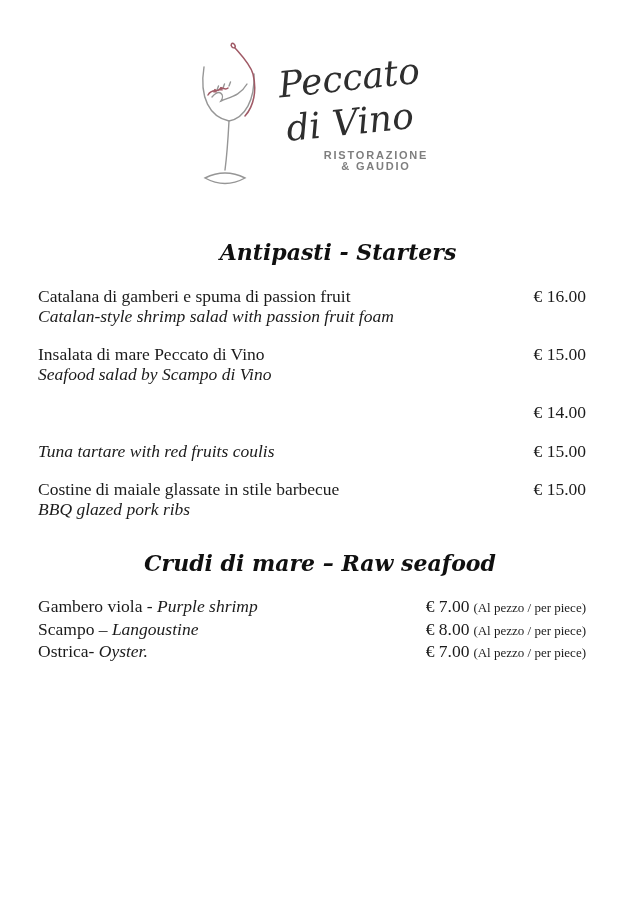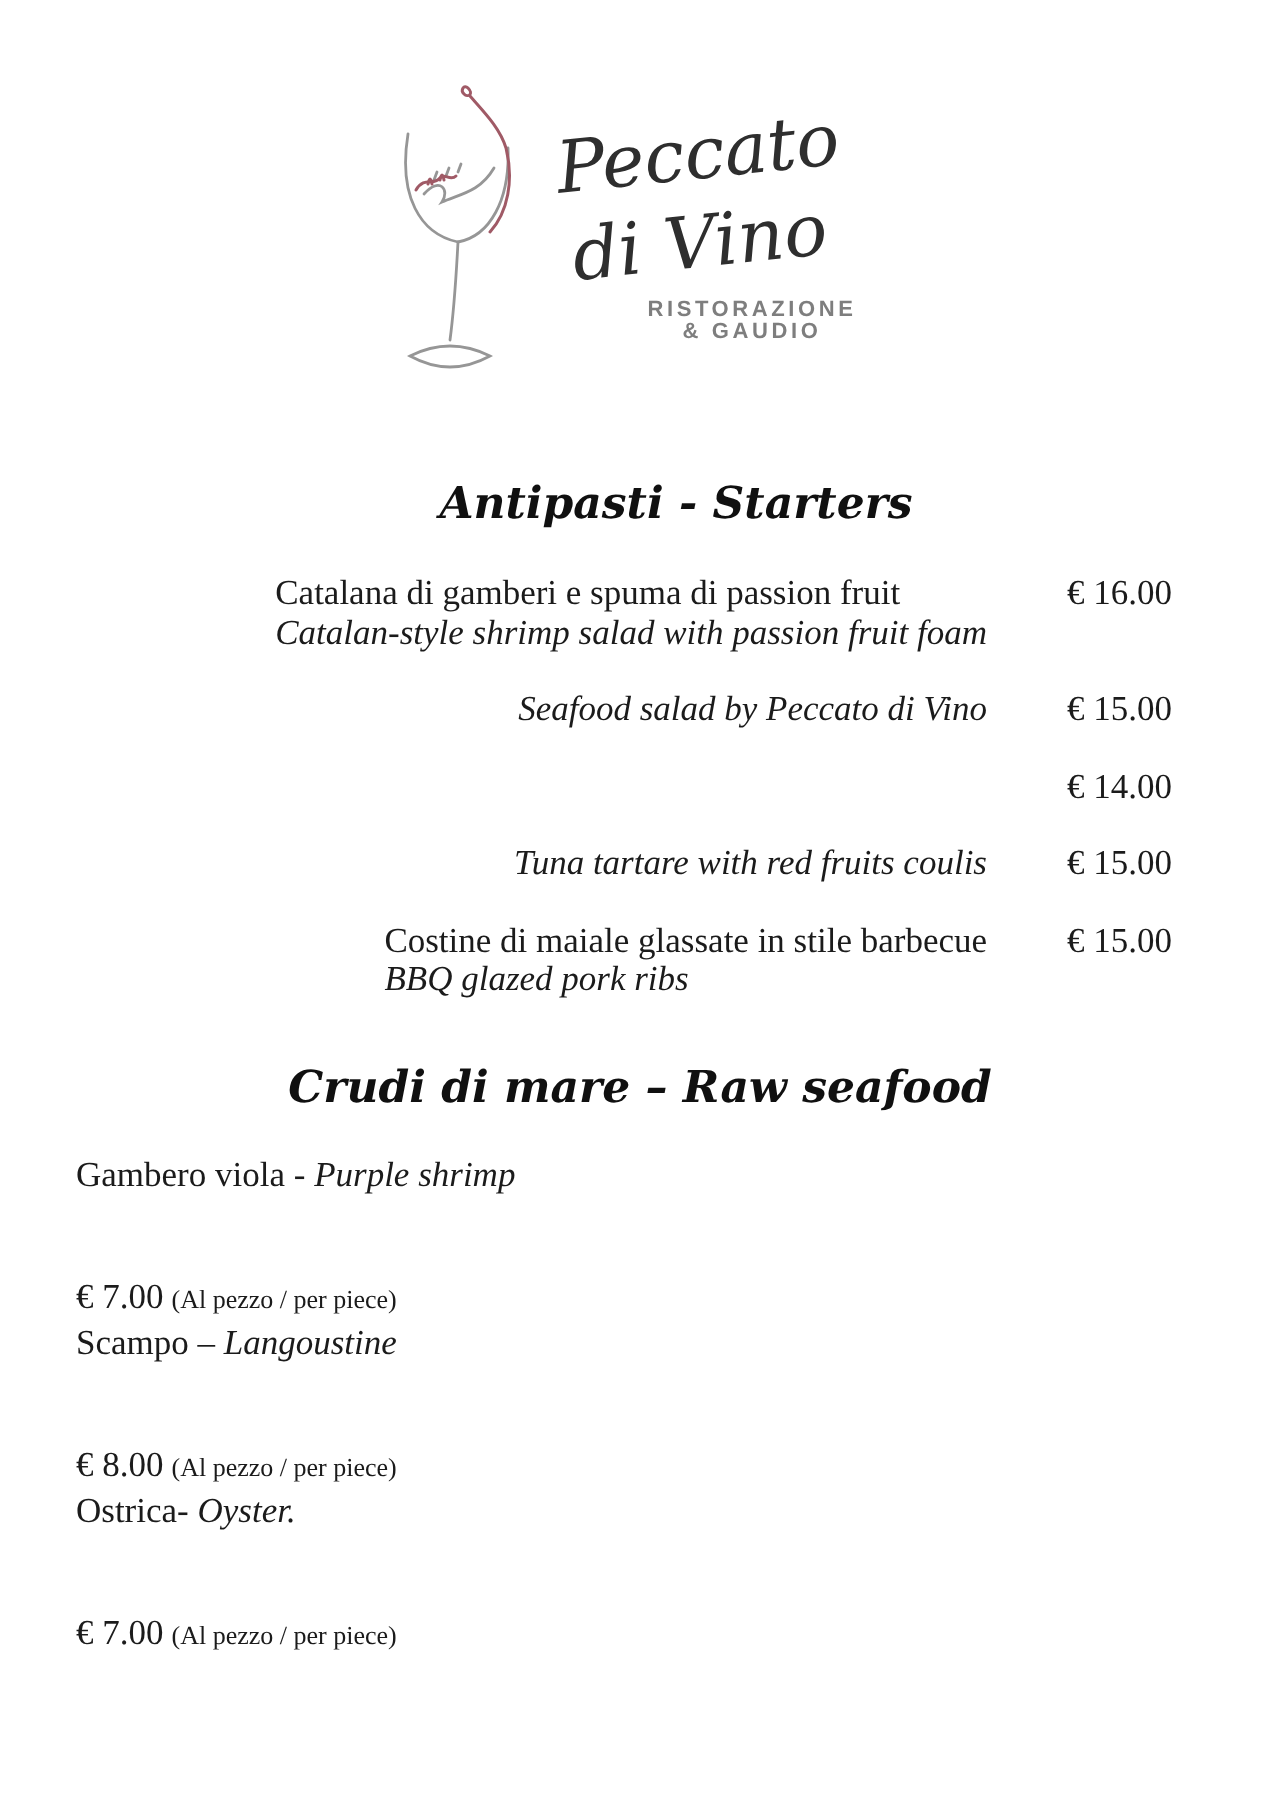--- a/index.html
+++ b/index.html
@@ -42,23 +42,23 @@
     font-family:"DejaVu Serif",serif;
     font-style:italic;font-weight:bold;
     font-size:22px;line-height:28px;
     color:#101010;
   }
   #sec0 .sec-title{margin-top:46px;padding-left:36px;}
   #sec1 .sec-title{margin-top:30px;}
   .items{padding:0 54px 0 38px;}
   #sec0 .items{margin-top:21px;}
   #sec1 .items{margin-top:19px;}
-  .row{display:flex;justify-content:flex-end;align-items:flex-start;gap:40px;}
+  .row{display:flex;justify-content:space-between;align-items:flex-start;}
   #sec0 .row{margin-bottom:19px;}
-  #sec1 .row{margin-bottom:0;flex-direction:column;}
+  #sec1 .row{margin-bottom:0;}
   .item-text{font-size:17.5px;line-height:19.5px;}
   #sec1 .item-text{line-height:21.5px;}
   .name-line em{font-style:italic;}
   .desc{display:block;font-style:italic;}
   .price-cell{white-space:nowrap;font-size:17.5px;line-height:19.5px;text-align:right;}
   #sec1 .price-cell{line-height:21.5px;}
   .note{font-size:13px;margin-left:4px;}
 </style>
 </head>
 <body>
@@ -100,21 +100,22 @@
       <div class="items">
           <div class="row">
             <div class="item-text">
               <div class="name-line"><span>Catalana di gamberi e spuma di passion fruit</span></div>
               <em class="desc">Catalan-style shrimp salad with passion fruit foam</em>
             </div>
             <div class="price-cell"><span class="price">€ 16.00</span></div>
           </div>
           <div class="row">
             <div class="item-text">
-              <em class="desc">Seafood salad by Peccato di Vino</em>
+              <div class="name-line"><span>Insalata di mare Peccato di Vino</span></div>
+              <em class="desc">Seafood salad by Scampo di Vino</em>
             </div>
             <div class="price-cell"><span class="price">€ 15.00</span></div>
           </div>
           <div class="row">
             <div class="item-text">
             </div>
             <div class="price-cell"><span class="price">€ 14.00</span></div>
           </div>
           <div class="row">
             <div class="item-text">

